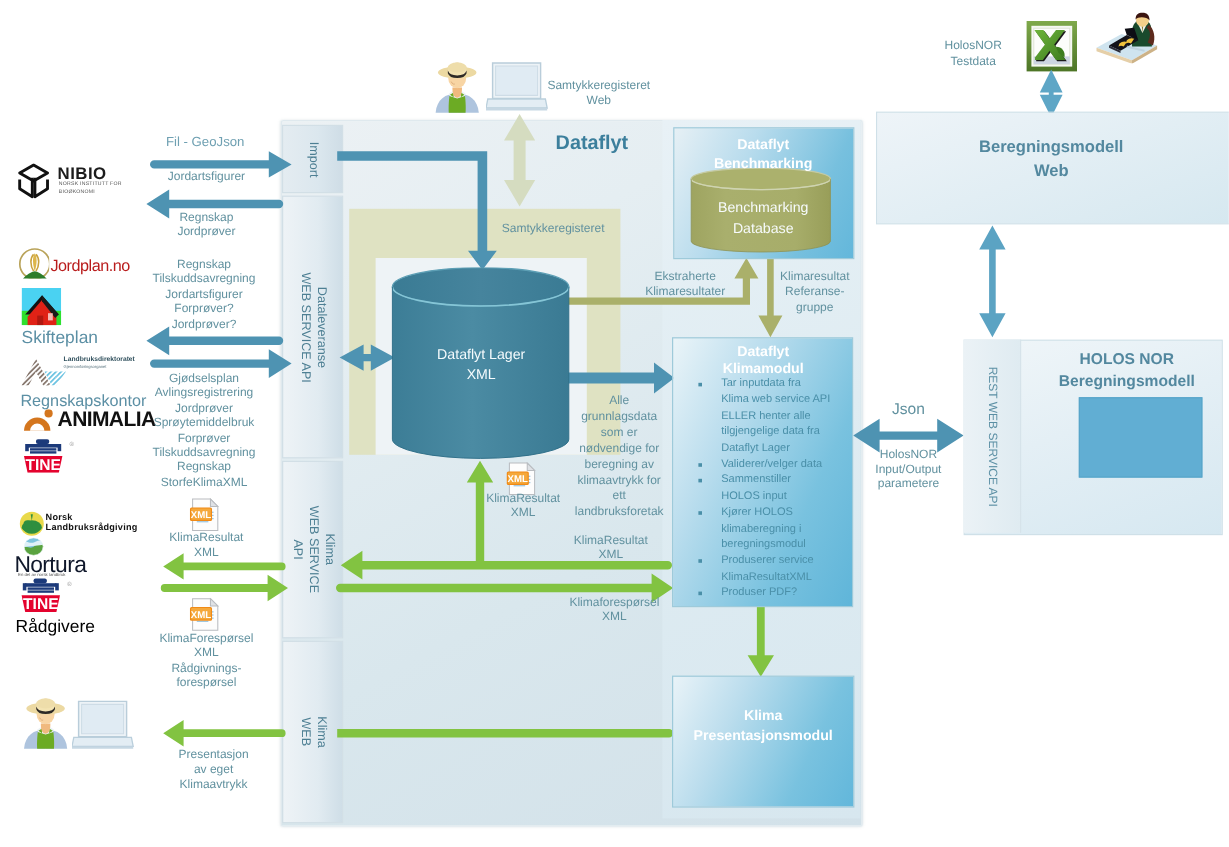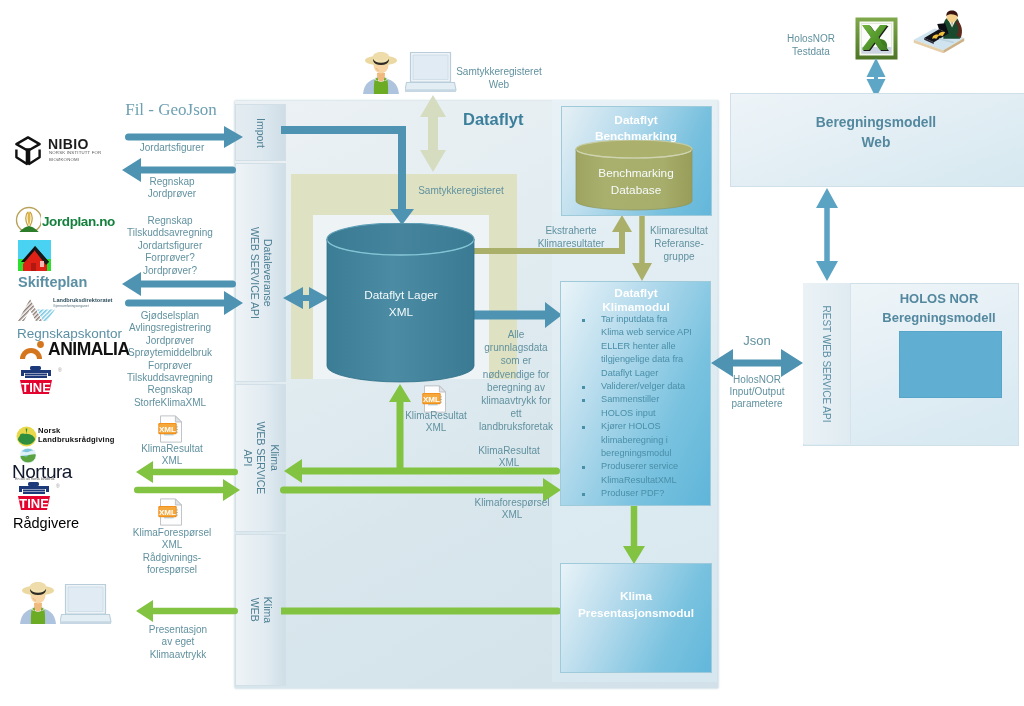--- a/index.html
+++ b/index.html
@@ -90,36 +90,36 @@
   .kk-box{position:absolute;left:899px;top:331px;width:101px;height:65px;z-index:8;
     background:#61aed3;border:1px solid #58a5ca;}
   .kk-title{z-index:10;left:950px;top:346px;width:120px;margin-left:-60px;font-size:10.5px;
     color:#16323f;font-weight:bold;line-height:15px;}
 
   
   .nibio-name{position:absolute;left:48px;top:136px;font-size:14px;font-weight:bold;
     color:#1c1c1c;letter-spacing:.4px;}
   .nibio-sub{position:absolute;left:49px;top:150px;font-size:4.3px;color:#555;letter-spacing:.2px;}
   .nibio-sub2{position:absolute;left:49px;top:157px;font-size:4.3px;color:#555;letter-spacing:.2px;}
-  .jp-name{position:absolute;left:42px;top:214px;font-size:13.5px;color:#15803d;letter-spacing:-.4px;font-weight:bold;}
-  .sk-name{position:absolute;left:18px;top:274px;font-size:14.5px;font-weight:bold;color:#5b8fa4;}
+  .jp-name{position:absolute;left:42px;top:214px;font-size:13.5px;color:#b91c1c;letter-spacing:-.4px;}
+  .sk-name{position:absolute;left:18px;top:274px;font-size:14.5px;font-weight:normal;color:#5b8fa4;}
   .lbd-name{position:absolute;left:53px;top:297px;font-size:5.6px;font-weight:bold;color:#2f4f5c;}
   .lbd-sub{position:absolute;left:53px;top:304px;font-size:3.4px;color:#5c7680;}
   .rk-name{position:absolute;left:17px;top:326px;font-size:13.5px;color:#5b8fa4;}
   .an-name{position:absolute;left:48px;top:339px;font-size:17.5px;font-weight:bold;
     color:#111;letter-spacing:-.5px;}
   .nlr-l1{position:absolute;left:38px;top:426px;font-size:7.6px;font-weight:bold;color:#111;letter-spacing:.2px;}
   .nlr-l2{position:absolute;left:38px;top:435px;font-size:7.6px;font-weight:bold;color:#111;letter-spacing:.2px;}
   .nt-name{position:absolute;left:12px;top:461px;font-size:19px;color:#0f172a;letter-spacing:-.5px;}
   .nt-sub{position:absolute;left:15px;top:477px;font-size:3.6px;color:#555;}
   .rg-name{position:absolute;left:13px;top:515px;font-size:14.5px;font-weight:normal;color:#000000;}
 
   
   .cap.pre{white-space:pre-line;}
-  .c-fil{left:171px;top:99px;width:160px;margin-left:-80px;font-size:17px;color:#6fa0b2;font-family:Liberation Serif, serif;}
+  .c-fil{left:171px;top:113px;width:160px;margin-left:-80px;font-size:11px;color:#6fa0b2;}
   .c-jordarts{left:172px;top:142px;width:160px;margin-left:-80px;font-size:10px;}
   .c-regnjord{left:172px;top:176px;width:160px;margin-left:-80px;font-size:10px;line-height:12.4px;}
   .c-regnblock{left:170px;top:215px;width:180px;margin-left:-90px;font-size:10px;line-height:12.4px;}
   .c-gjodblock{left:170px;top:310px;width:180px;margin-left:-90px;font-size:10px;line-height:12.4px;}
   .c-krxml{left:172px;top:443px;width:160px;margin-left:-80px;font-size:10px;line-height:12.4px;}
   .c-kfxml{left:172px;top:527px;width:170px;margin-left:-85px;font-size:10px;line-height:12.4px;}
   .c-present{left:178px;top:624px;width:160px;margin-left:-80px;font-size:10px;line-height:12.4px;}
   .c-samtweb{left:499px;top:65px;width:170px;margin-left:-85px;font-size:10px;line-height:13.4px;}
   .c-krmid{left:436px;top:410px;width:120px;margin-left:-60px;font-size:10px;line-height:12.4px;}
   .c-krlow{left:509px;top:445px;width:120px;margin-left:-60px;font-size:10px;line-height:1.22;}

